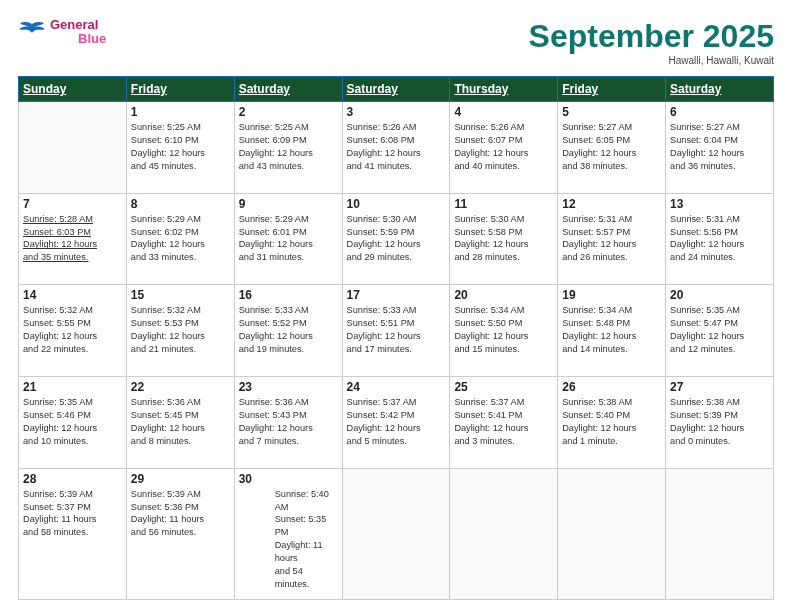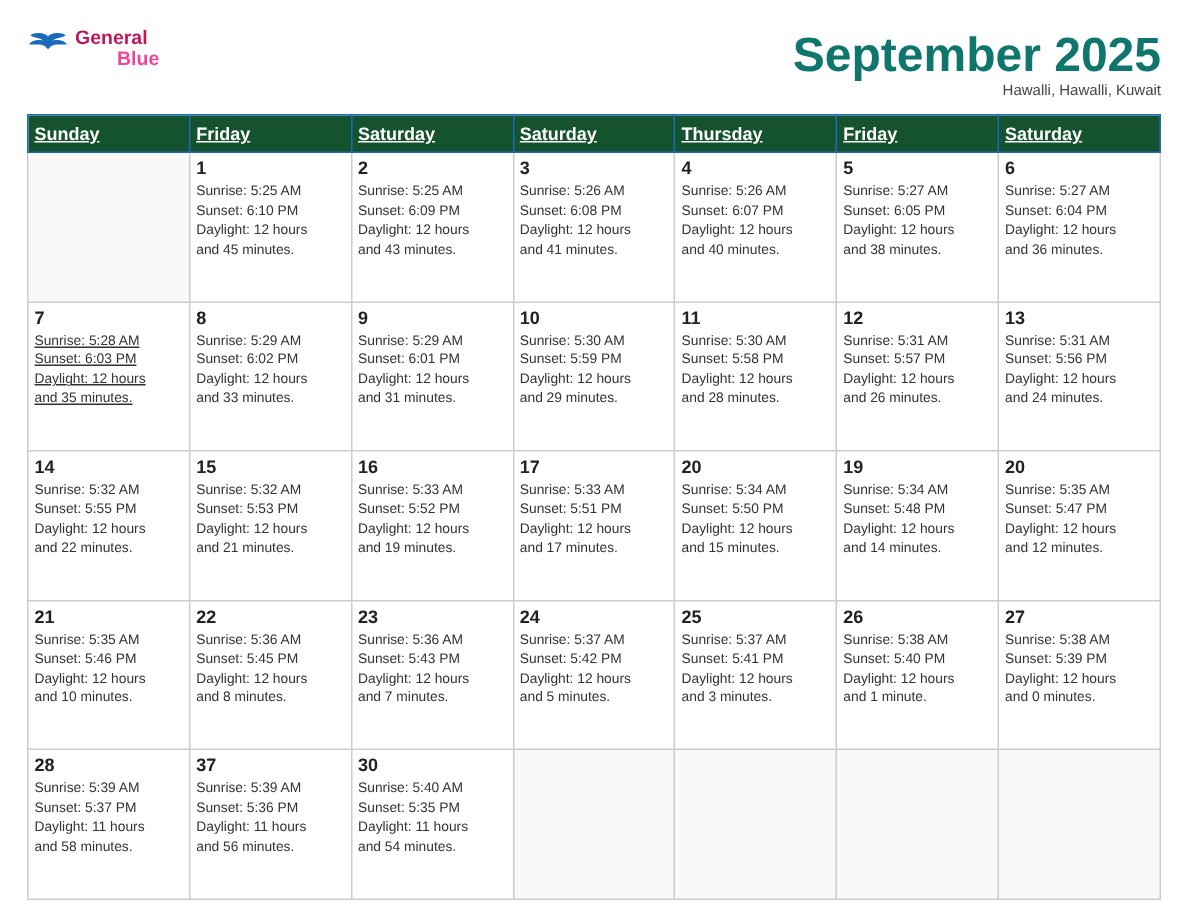--- a/index.html
+++ b/index.html
@@ -327,29 +327,29 @@
         </tr>
         <tr>
           <td>
             <span class="day-num">28</span>
             <div class="day-info" style="white-space: pre-line;">Sunrise: 5:39 AM
 Sunset: 5:37 PM
 Daylight: 11 hours
 and 58 minutes.</div>
           </td>
           <td>
-            <span class="day-num">37</span>
+            <span class="day-num">29</span>
             <div class="day-info" style="white-space: pre-line;">Sunrise: 5:39 AM
 Sunset: 5:36 PM
 Daylight: 11 hours
 and 56 minutes.</div>
           </td>
           <td>
             <span class="day-num">30</span>
-            <div class="day-info" style="white-space: pre-line;">Sunrise: 5:40 AM
+            <div class="day-info" style="white-space: pre-line; margin-left: 36px;">Sunrise: 5:40 AM
 Sunset: 5:35 PM
 Daylight: 11 hours
 and 54 minutes.</div>
           </td>
           <td class="empty"></td>
           <td class="empty"></td>
           <td class="empty"></td>
           <td class="empty"></td>
         </tr>
       </tbody>

